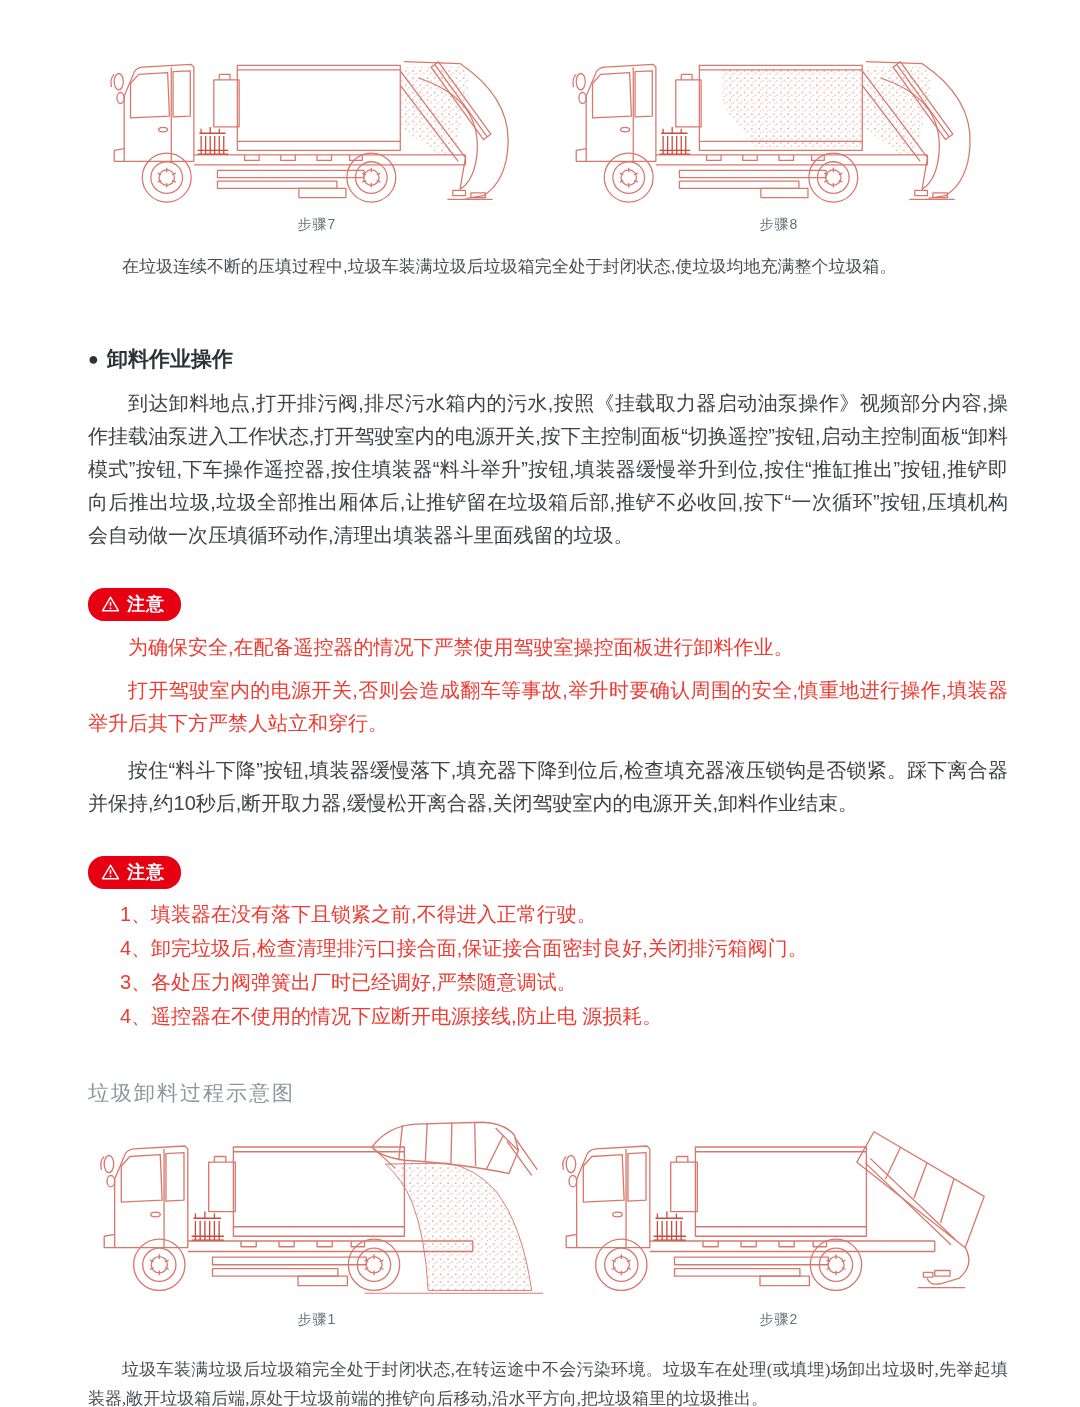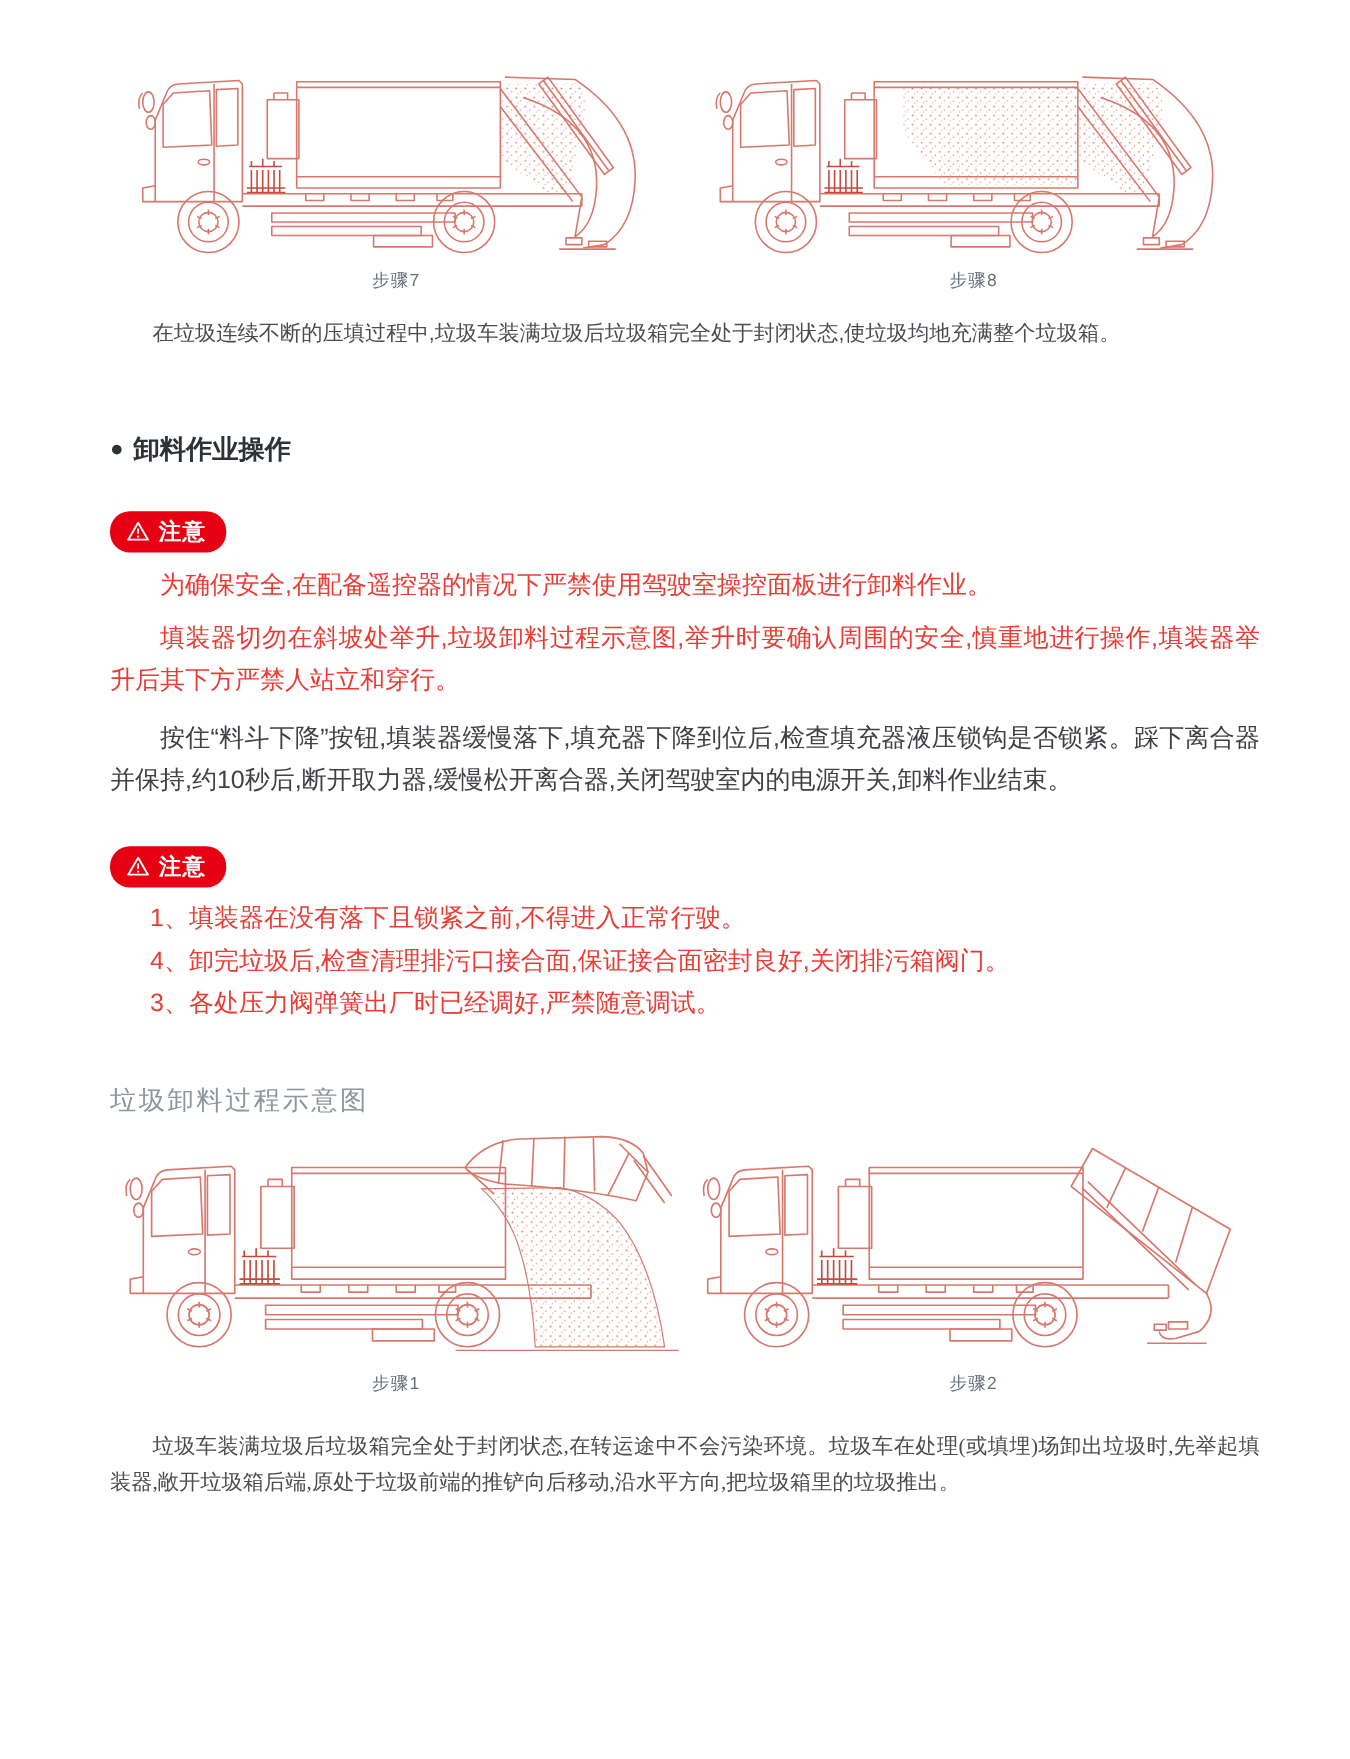--- a/index.html
+++ b/index.html
@@ -142,52 +142,54 @@
     </div>
   </div>
 
   <p class="caption">在垃圾连续不断的压填过程中,垃圾车装满垃圾后垃圾箱完全处于封闭状态,使垃圾均地充满整个垃圾箱。</p>
 
   <h2 class="sec">
     <span class="bullet">●</span>
     <span>卸料作业操作</span>
   </h2>
 
+  <p class="body">到达卸料地点,打开排污阀,排尽污水箱内的污水,按照《挂载取力器启动油泵操作》视频部分内容,操作挂载油泵进入工作状态,打开驾驶室内的电源开关,按下主控制面板“切换遥控”按钮,启动主控制面板“卸料模式”按钮,下车操作遥控器,按住填装器“料斗举升”按钮,填装器缓慢举升到位,按住“推缸推出”按钮,推铲即向后推出垃圾,垃圾全部推出厢体后,让推铲留在垃圾箱后部,推铲不必收回,按下“一次循环”按钮,压填机构会自动做一次压填循环动作,清理出填装器斗里面残留的垃圾。</p>
 
   <div class="notice-badge">
     <span class="warn-ico">
       <svg width="19" height="18" viewBox="0 0 24 22">
         <path d="M12 2.5 L22 19.5 H2 Z" fill="none" stroke="#ffffff" stroke-width="1.9" stroke-linejoin="round"></path>
         <line x1="12" y1="8.3" x2="12" y2="13.6" stroke="#ffffff" stroke-width="1.9"></line>
         <circle cx="12" cy="16.4" r="1.15" fill="#ffffff"></circle>
       </svg>
     </span>
     <span>注意</span>
   </div>
 
   <p class="red first">为确保安全,在配备遥控器的情况下严禁使用驾驶室操控面板进行卸料作业。</p>
-  <p class="red">填装器切勿在斜坡处举升,垃圾卸料过程示意图,举升时要确认周围的安全,慎重地进行操作,填装器举升后其下方严禁人站立和穿行。</p>
+  <p class="red">打开驾驶室内的电源开关,否则会造成翻车等事故,举升时要确认周围的安全,慎重地进行操作,填装器举升后其下方严禁人站立和穿行。</p>
 
   <p class="body">按住“料斗下降”按钮,填装器缓慢落下,填充器下降到位后,检查填充器液压锁钩是否锁紧。踩下离合器并保持,约10秒后,断开取力器,缓慢松开离合器,关闭驾驶室内的电源开关,卸料作业结束。</p>
 
   <div class="notice-badge">
     <span class="warn-ico">
       <svg width="19" height="18" viewBox="0 0 24 22">
         <path d="M12 2.5 L22 19.5 H2 Z" fill="none" stroke="#ffffff" stroke-width="1.9" stroke-linejoin="round"></path>
         <line x1="12" y1="8.3" x2="12" y2="13.6" stroke="#ffffff" stroke-width="1.9"></line>
         <circle cx="12" cy="16.4" r="1.15" fill="#ffffff"></circle>
       </svg>
     </span>
     <span>注意</span>
   </div>
 
   <ul class="red-list">
     <li>1、填装器在没有落下且锁紧之前,不得进入正常行驶。</li>
     <li>4、卸完垃圾后,检查清理排污口接合面,保证接合面密封良好,关闭排污箱阀门。</li>
     <li>3、各处压力阀弹簧出厂时已经调好,严禁随意调试。</li>
+    <li>4、遥控器在不使用的情况下应断开电源接线,防止电 源损耗。</li>
   </ul>
 
   <h3 class="fig-title">垃圾卸料过程示意图</h3>
 
   
   <div class="fig-row bottom">
     <div class="fig-cell tall">
       <svg viewBox="0 0 480 195">
 
         <path d="M312,46 Q330,62 340,86 Q354,122 357,179 L466,179 Q456,110 428,74 Q406,50 378,45 Z" fill="url(#stip)" stroke="#d8786d" stroke-width="1"></path>

